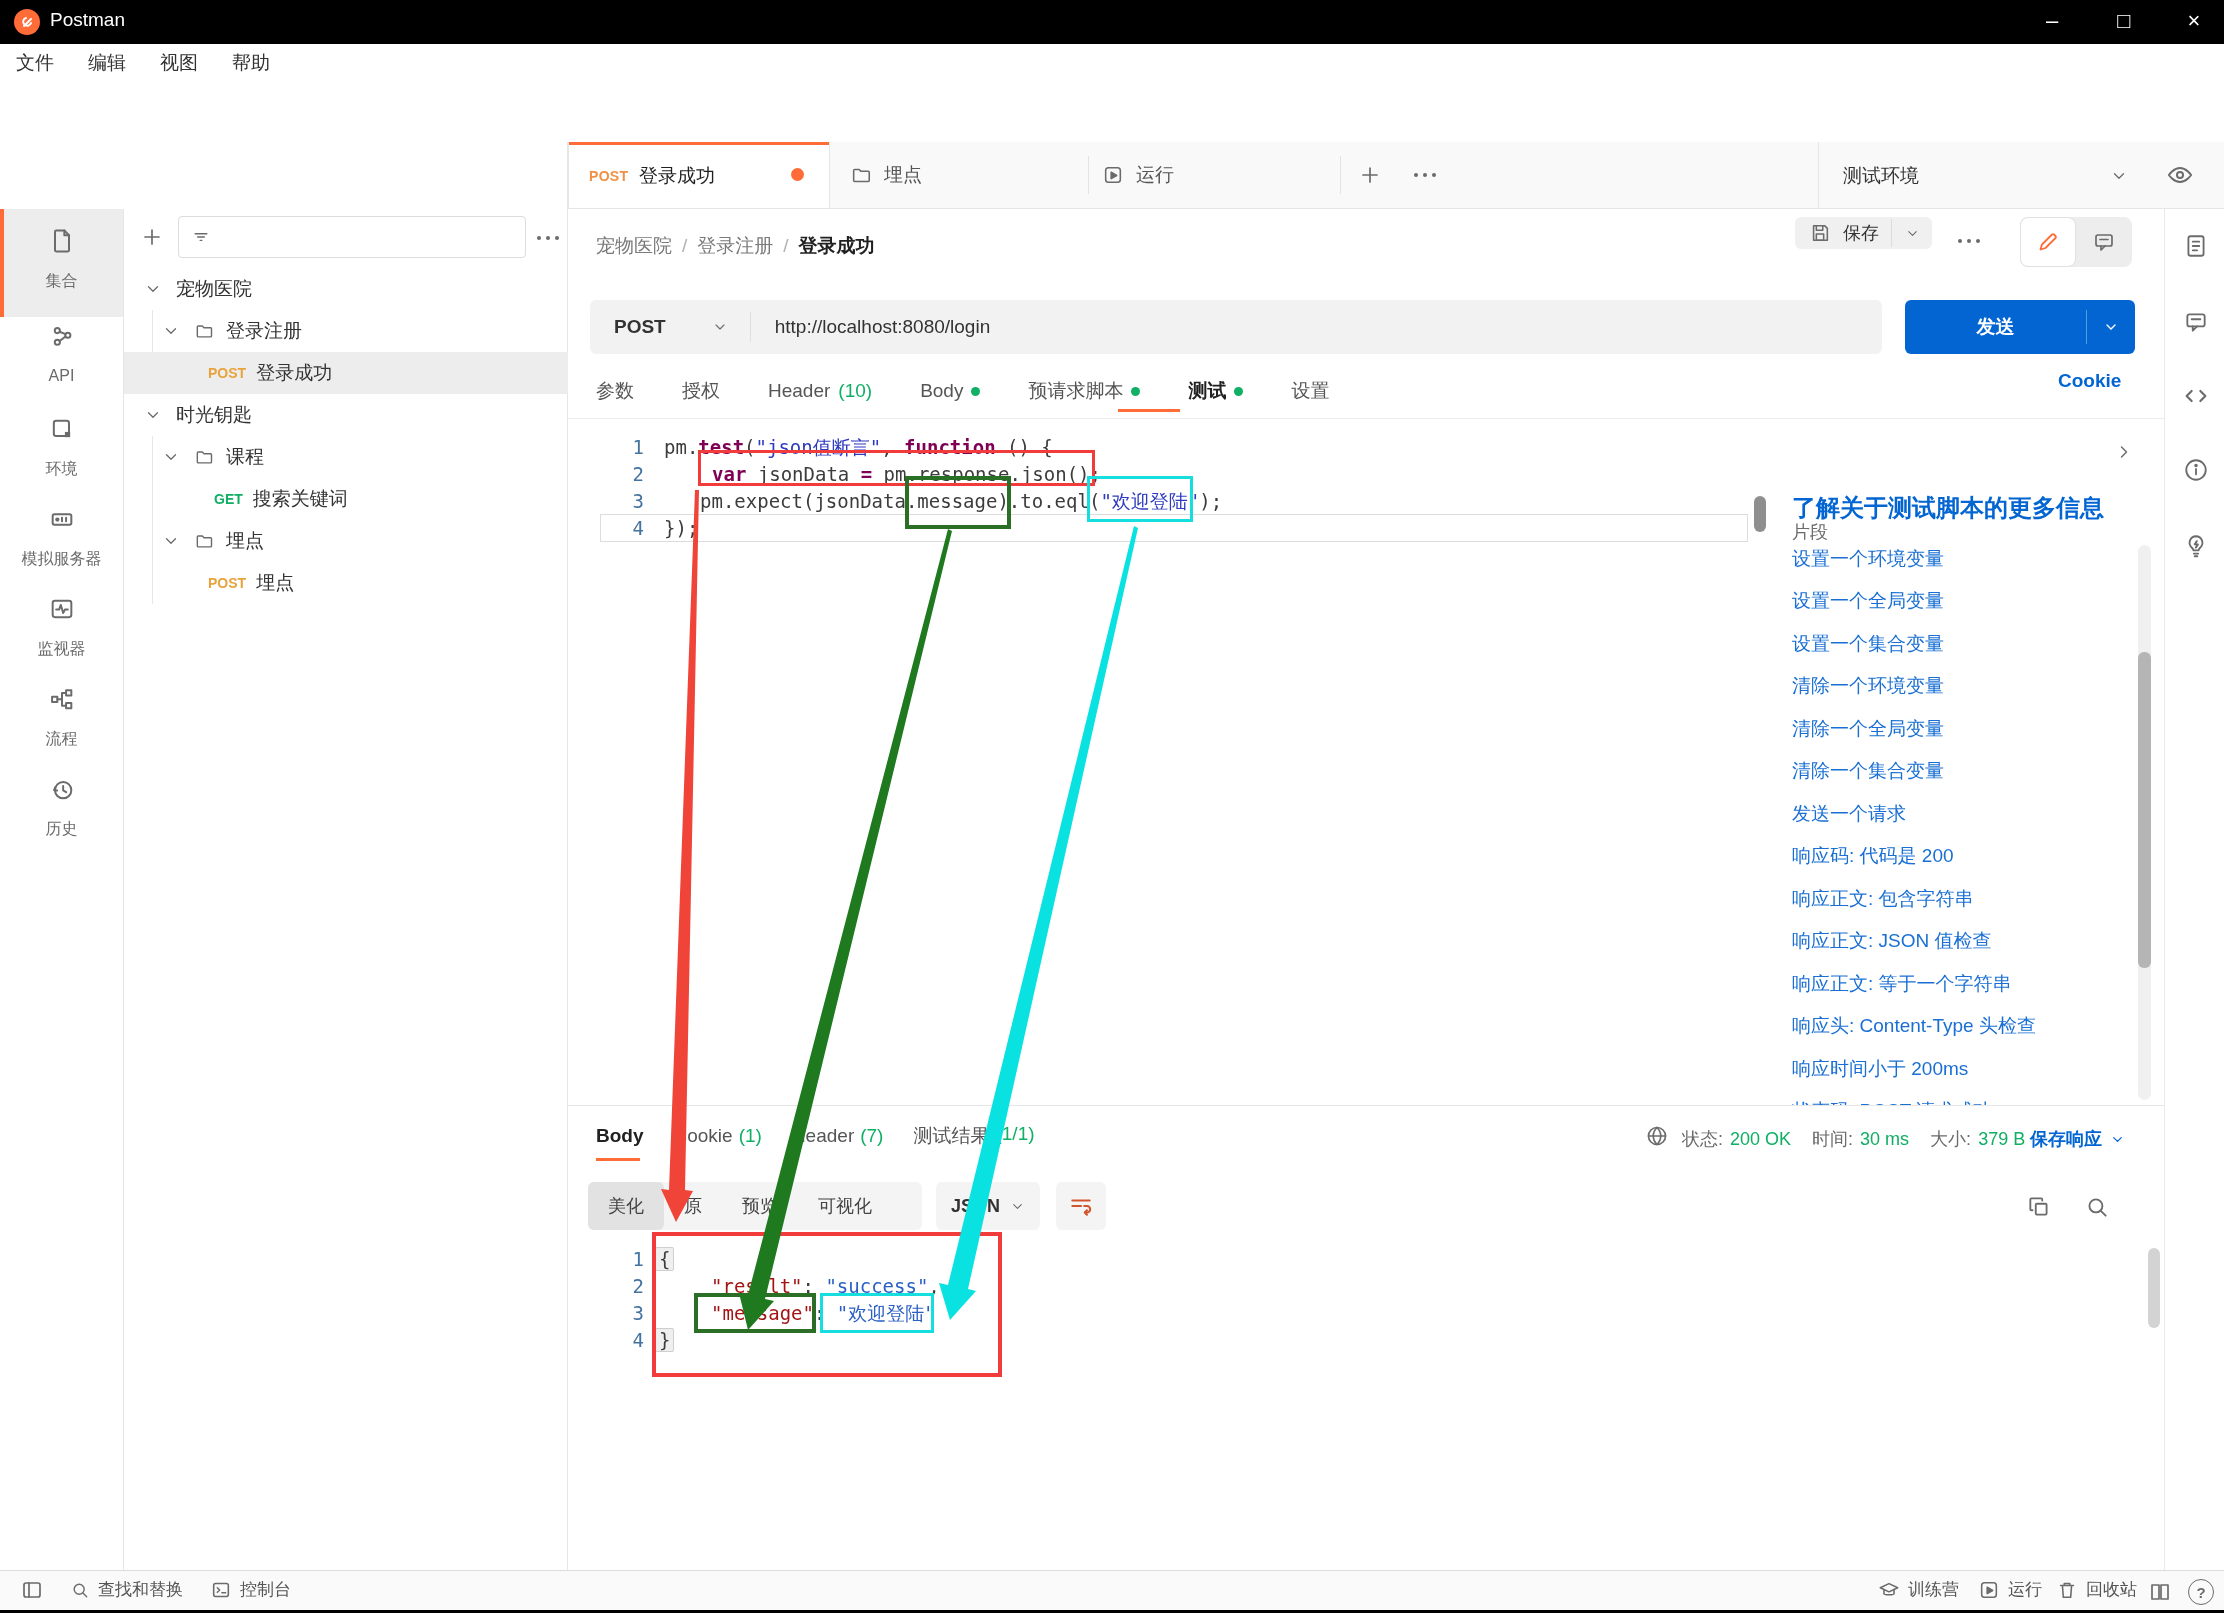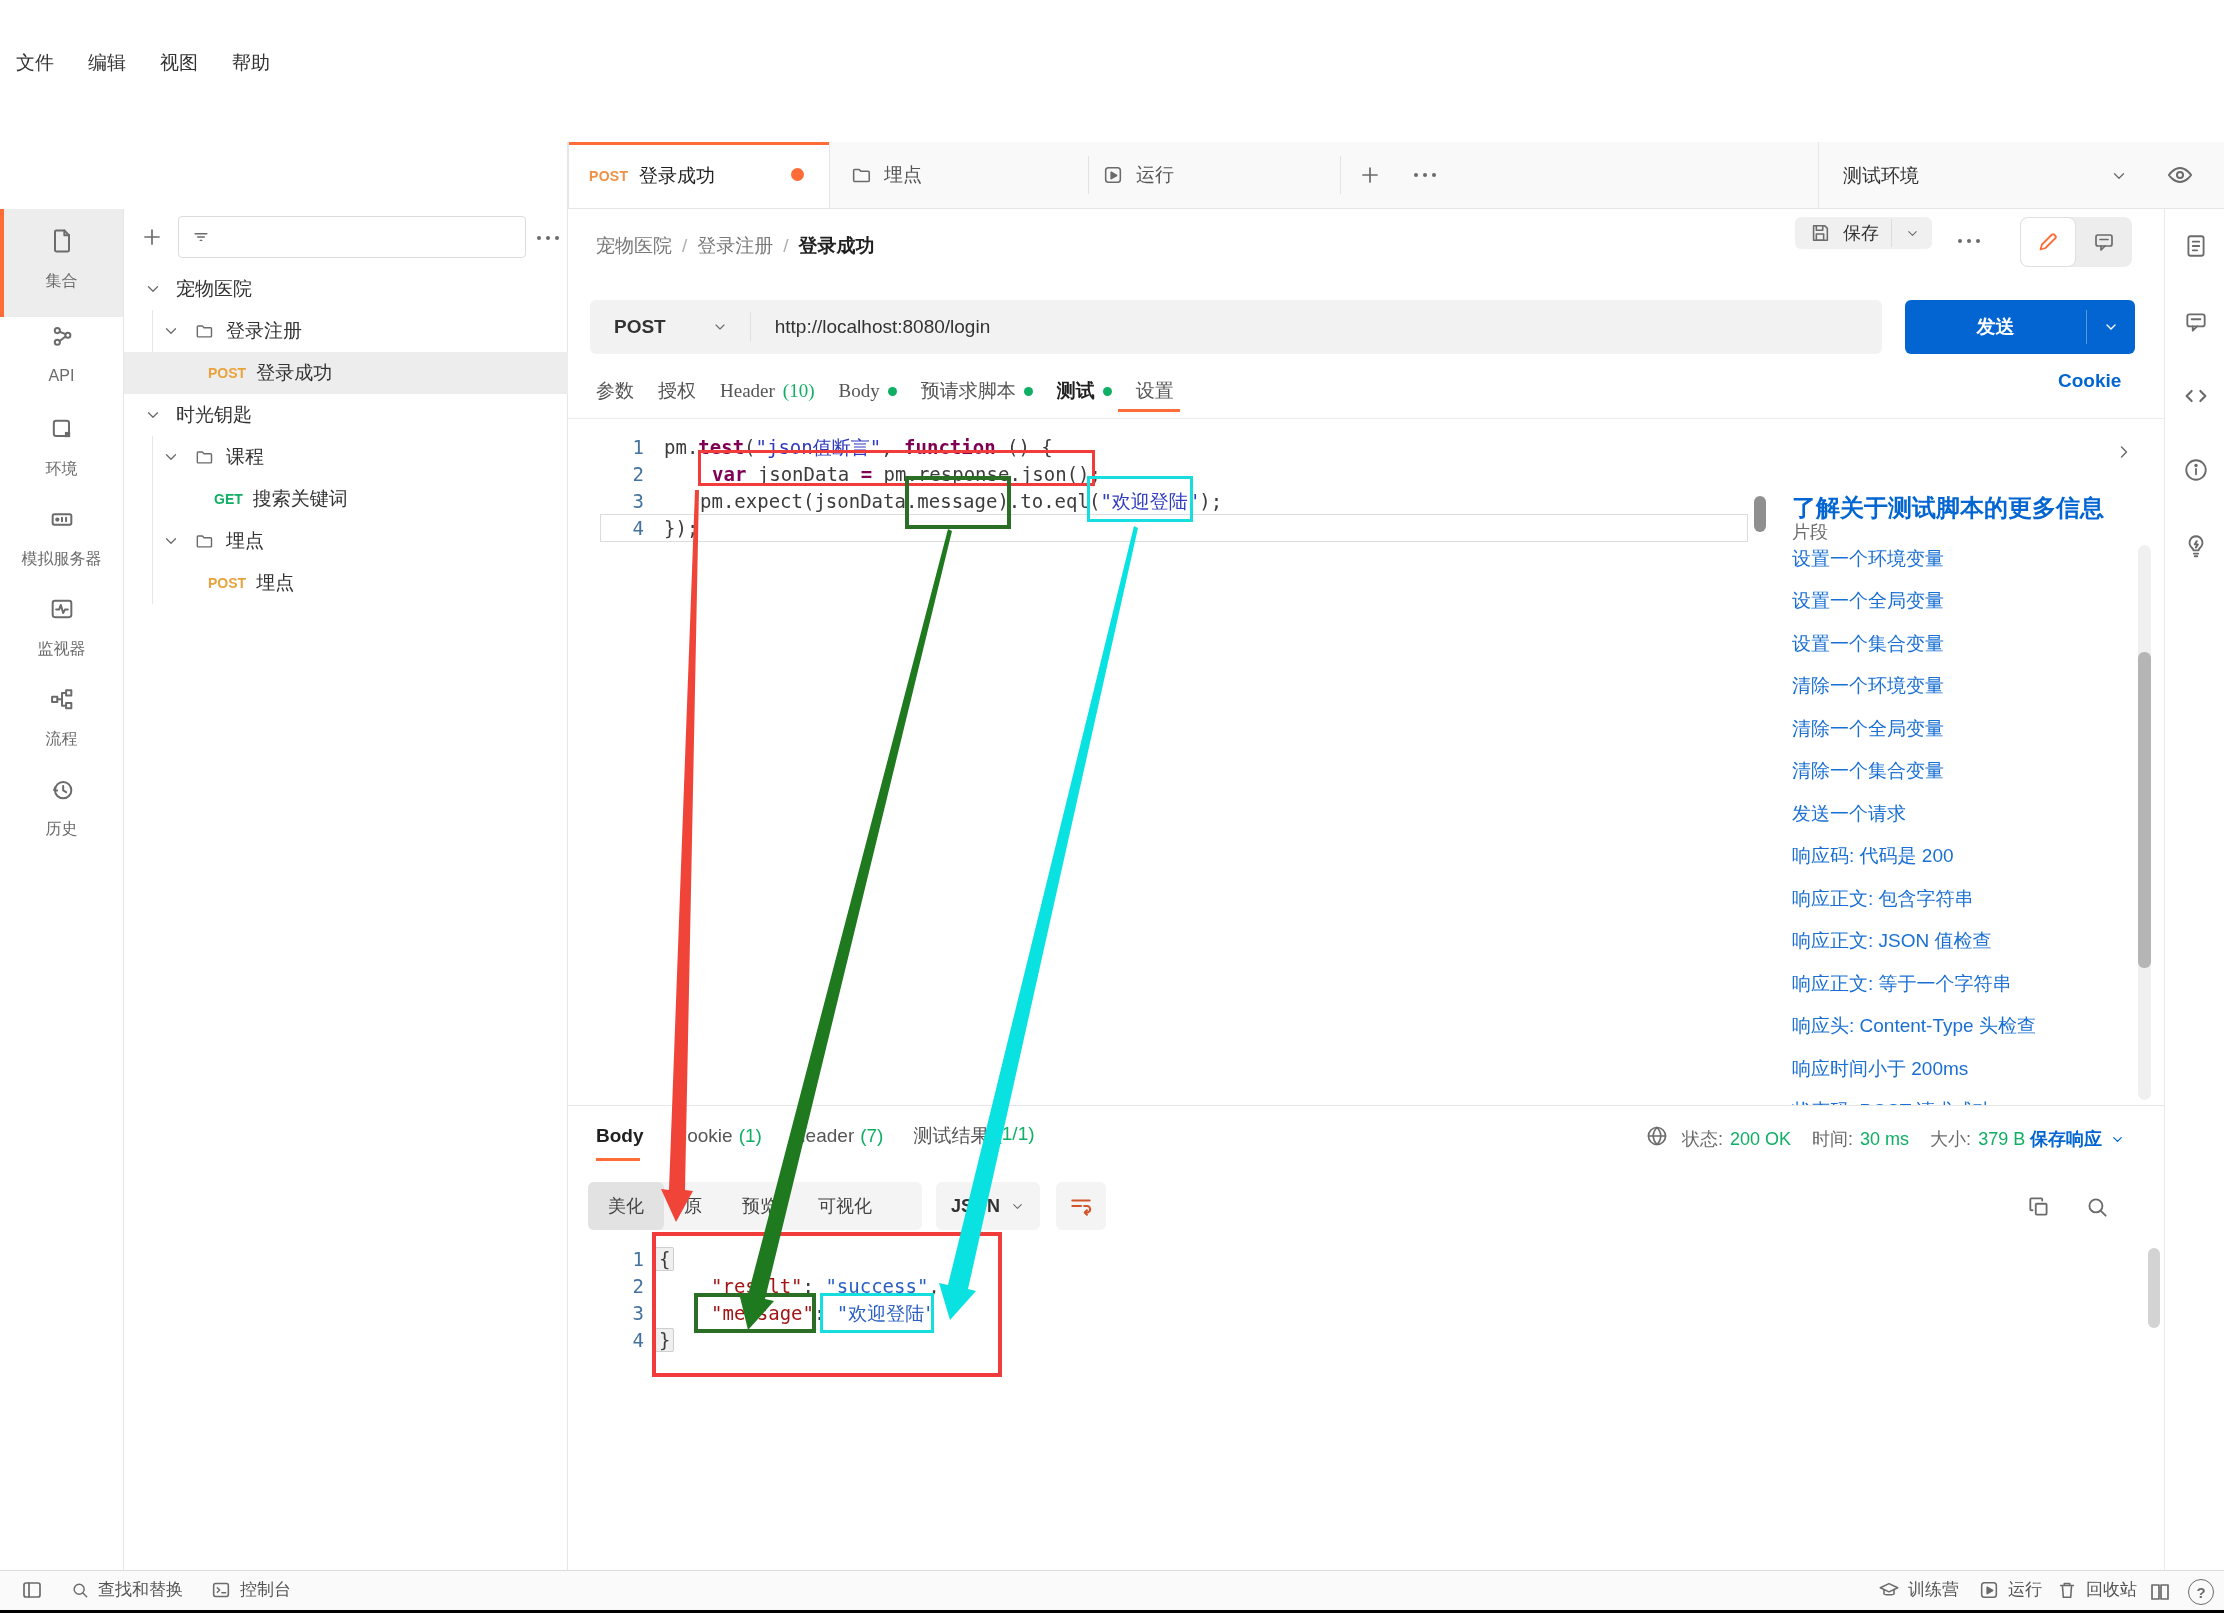--- a/index.html
+++ b/index.html
@@ -84,20 +84,31 @@
   .statusbar{left:0;top:1570px;width:2224px;height:40px;background:#fafafa;border-top:1px solid #dcdcdc;box-sizing:border-box;}
   .sbitem{font-size:17px;color:#555;display:flex;align-items:center;gap:8px;}
   .qmark{width:24px;height:24px;border:1.8px solid #6b6b6b;border-radius:50%;display:flex;align-items:center;justify-content:center;font-size:15px;font-weight:700;color:#6b6b6b;}
   .scrollthumb{position:absolute;background:#b5b5b5;border-radius:6px;}
 </style>
 </head>
 <body>
 
 <div class="app">
 
+  <div class="abs titlebar flex">
+    <span class="abs" style="left:14px;top:9px;width:26px;height:26px;border-radius:50%;background:#ff6c37;">
+      <svg width="26" height="26" viewBox="0 0 26 26">
+          <path d="M10 17l7-7m-5-1a4 4 0 105 5" stroke="#fff" stroke-width="2" fill="none" stroke-linecap="round"></path>
+        </svg>
+    </span>
+    <span class="abs" style="left:50px;top:9px;font-size:19px;color:#fff;">Postman</span>
+    <span class="abs winbtn" style="left:2022px;top:8px;">–</span>
+    <span class="abs winbtn" style="left:2094px;top:8px;">□</span>
+    <span class="abs winbtn" style="left:2164px;top:8px;">×</span>
+  </div>
 
   <div class="abs menubar flex" style="padding-left:10px;">
     <span class="menuitem">文件</span>
     <span class="menuitem">编辑</span>
     <span class="menuitem">视图</span>
     <span class="menuitem">帮助</span>
   </div>
 
   <div class="abs navbar">
     <span class="abs" style="left:22px;top:88px;width:46px;height:46px;border-radius:50%;background:#ff6c37;">
@@ -413,21 +424,21 @@
   <div class="abs sendbtn">
     <span style="flex:1;display:flex;align-items:center;justify-content:center;font-size:19px;font-weight:700;">发送</span>
     <span style="width:1px;height:34px;background:rgba(255,255,255,.35);align-self:center;"></span>
     <span style="width:48px;display:flex;align-items:center;justify-content:center;">
       <svg width="16" height="16" viewBox="0 0 24 24" fill="none" stroke="#fff" stroke-width="2" stroke-linecap="round">
           <path d="M6 9l6 6 6-6"></path>
         </svg>
     </span>
   </div>
 
-  <div class="abs flex" style="left:596px;top:366px;height:50px;gap:24px;font-family:Liberation Serif, serif;">
+  <div class="abs flex" style="left:596px;top:366px;height:50px;gap:48px;">
     <span class="reqtab">参数</span>
     <span class="reqtab">授权</span>
     <span class="reqtab">
         <span>Header</span>
         <span class="count">(10)</span>
       </span>
     <span class="reqtab">
         <span>Body</span>
         <span class="gdot"></span>
       </span>

